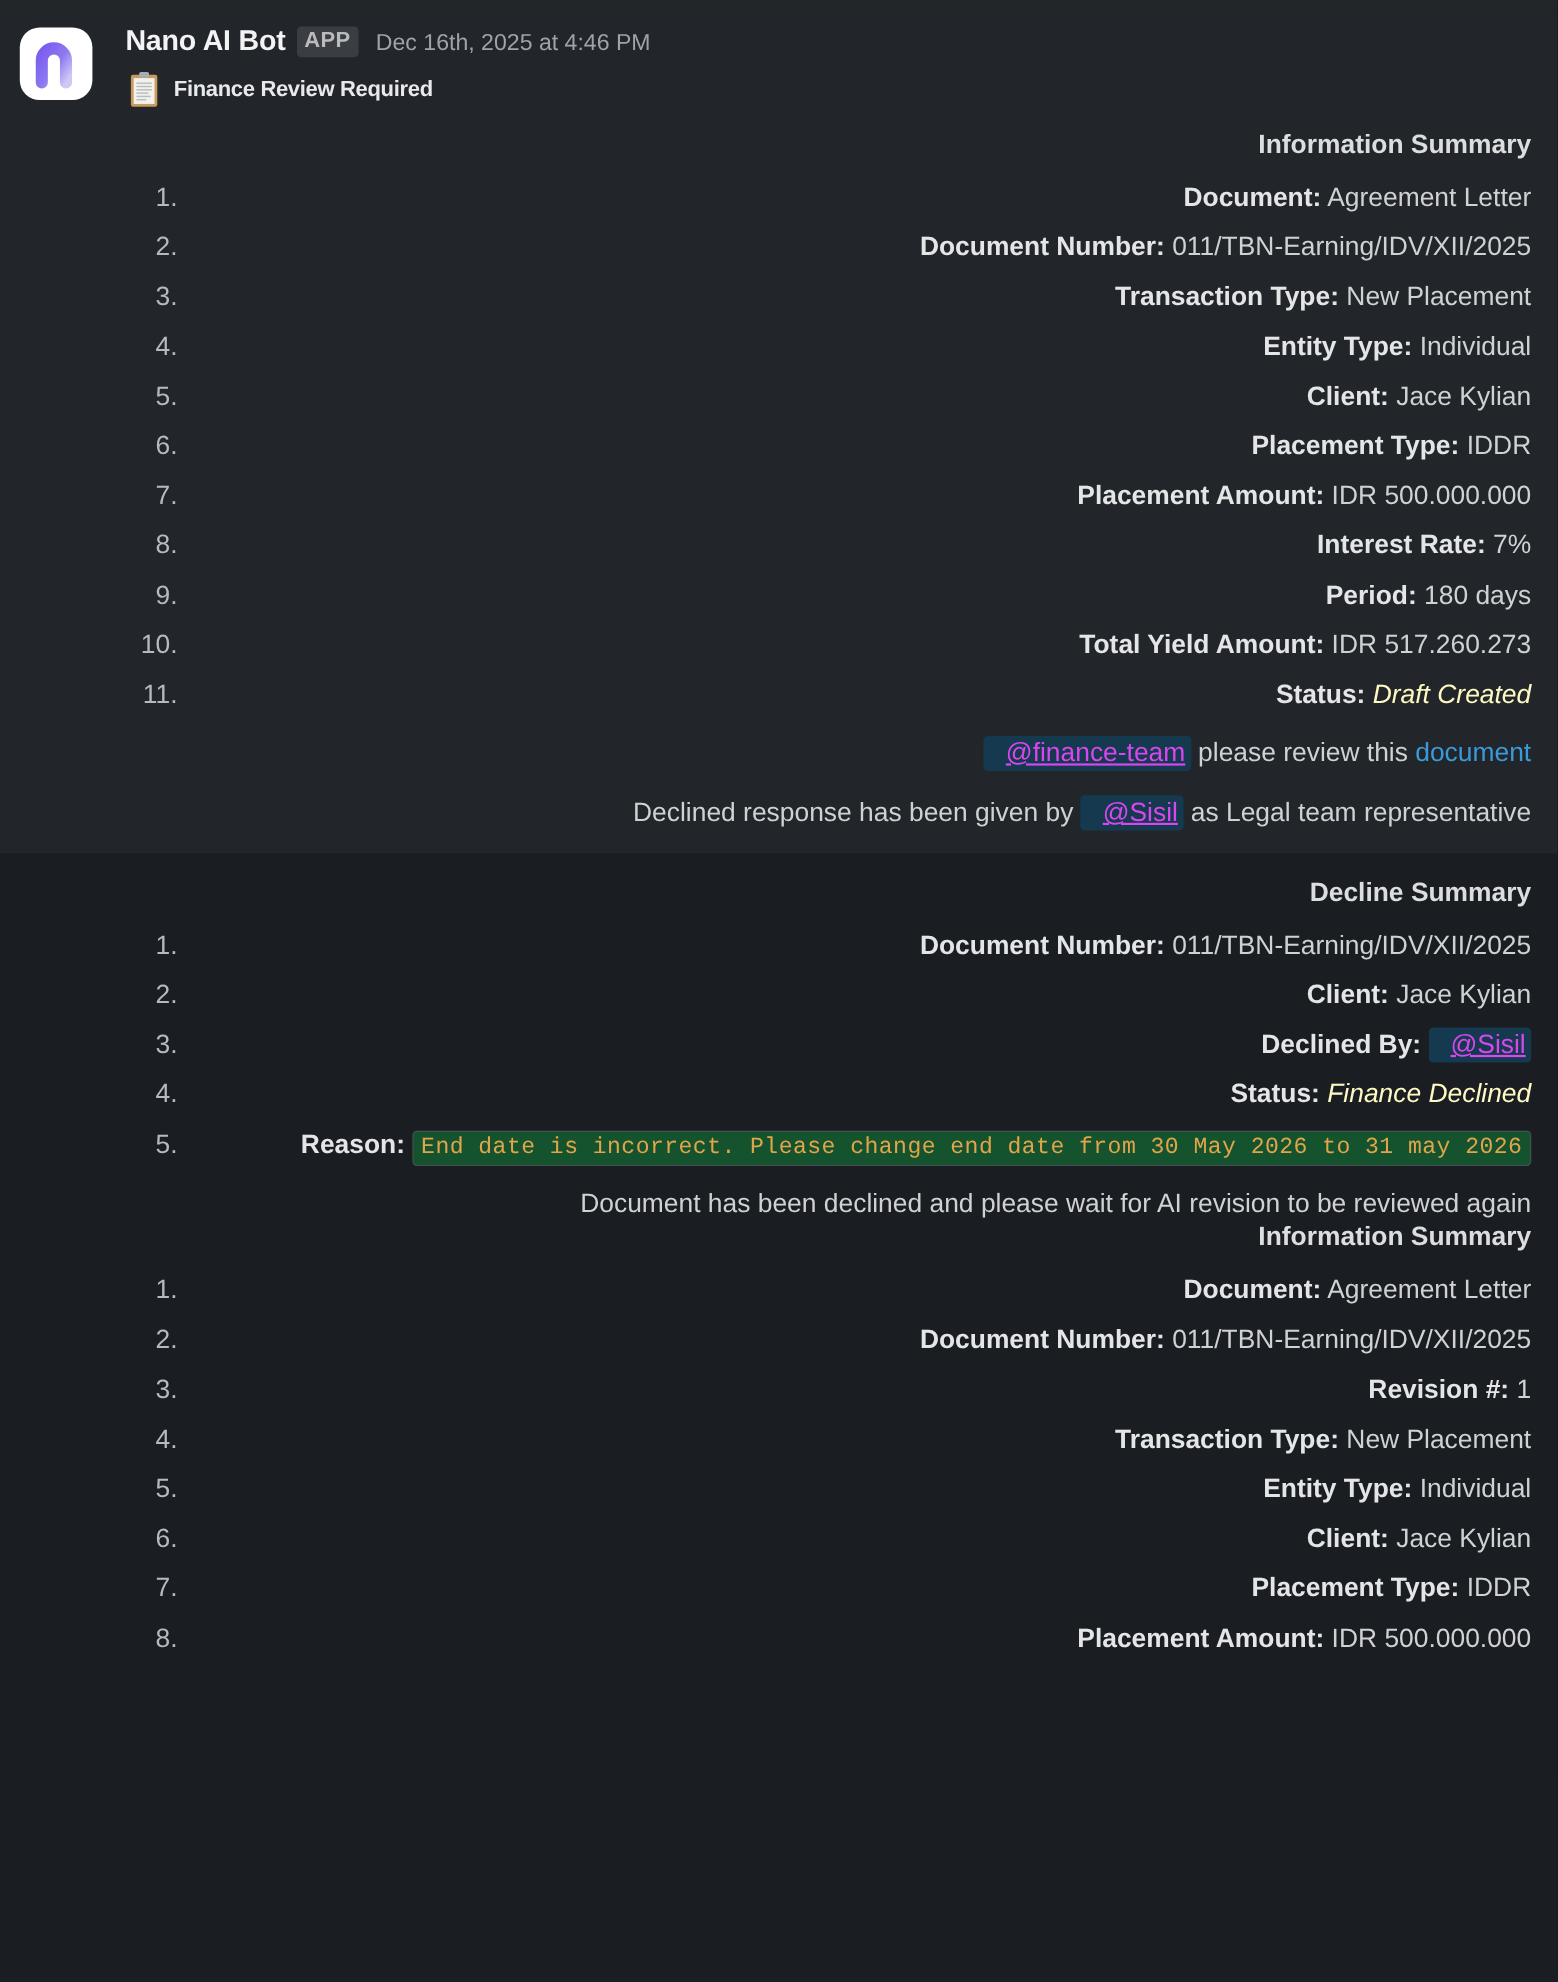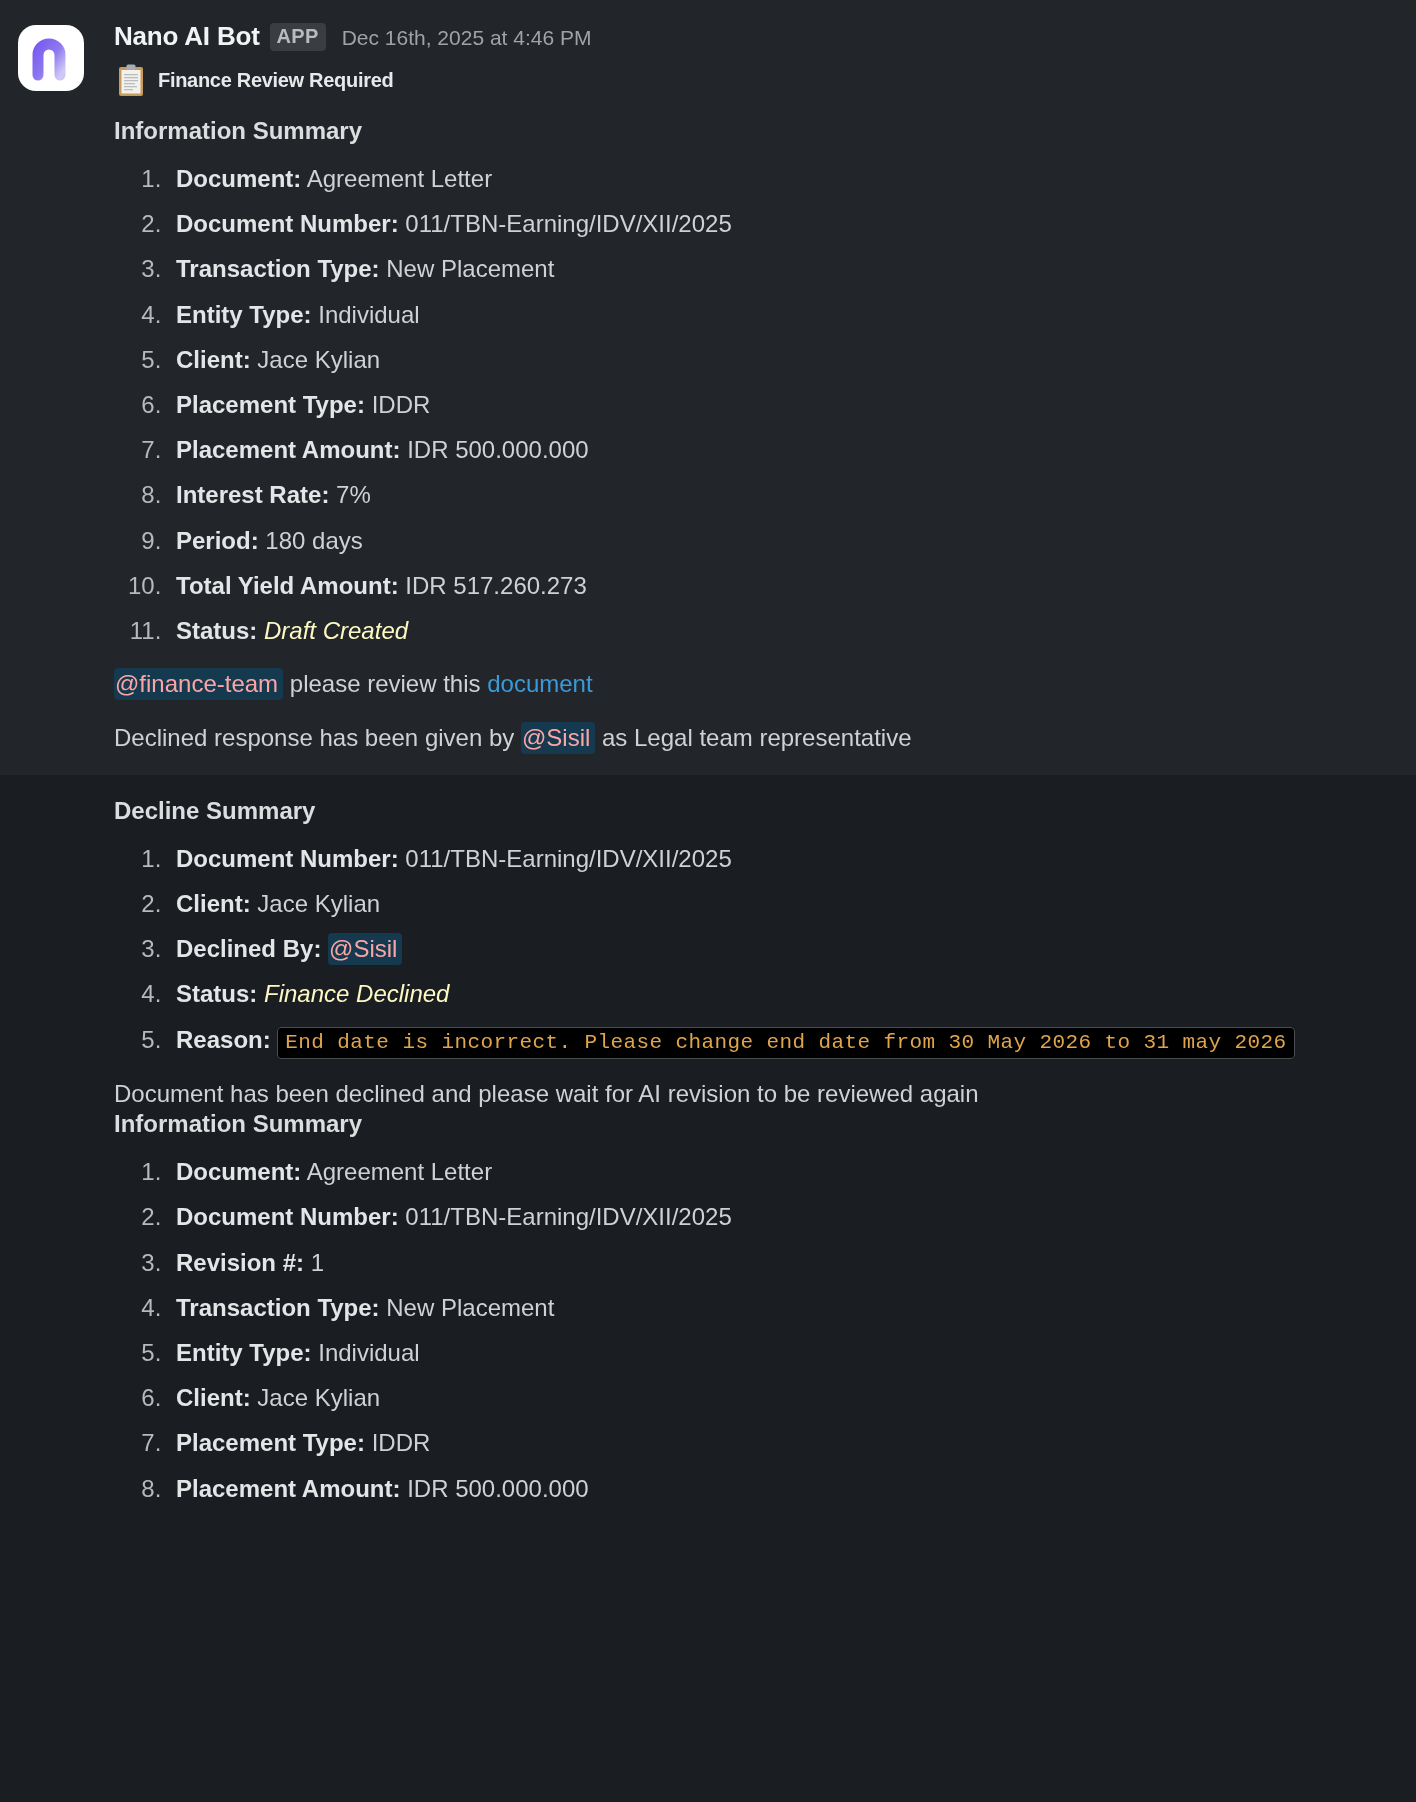--- a/index.html
+++ b/index.html
@@ -14,20 +14,21 @@
     font-family: "Liberation Sans", sans-serif;
     color: #d1d2d3;
     -webkit-font-smoothing: antialiased;
   }
   .app {
     width: 1416px;
     height: 1802px;
     position: relative;
     background: #1a1d21;
     overflow: hidden;
+    text-align: right;
   }
   .topstrip {
     height: 9px;
     background: #232629;
     width: 100%;
   }
 
   
   .msg-hover {
     background: #22262a;
@@ -139,36 +140,37 @@
 
   p.para {
     font-size: 24px;
     color: #cfd1d3;
     margin: 22px 0 0 0;
     line-height: 1.35;
   }
   p.para.spaced { }
 
   .mention {
-    color: #fca5a5;
+    color: #d946ef;
     background: #15394f;
     border-radius: 4px;
-    padding: 2px 5px 3px 1px;
+    padding: 2px 5px 3px 20px;
     white-space: nowrap;
+    text-decoration: underline;
   }
   .link {
     color: #3a9ad9;
     text-decoration: none;
   }
 
   code.inline-code {
     font-family: "Liberation Mono", monospace;
     font-size: 21px;
     color: #e0a44a;
-    background: #000000;
+    background: #14532d;
     border: 1px solid #4a4d51;
     border-radius: 4px;
     padding: 3px 7px 4px 7px;
     white-space: nowrap;
     letter-spacing: 0.4px;
   }
 
   .cc-line {
     font-size: 24px;
     color: #cfd1d3;

